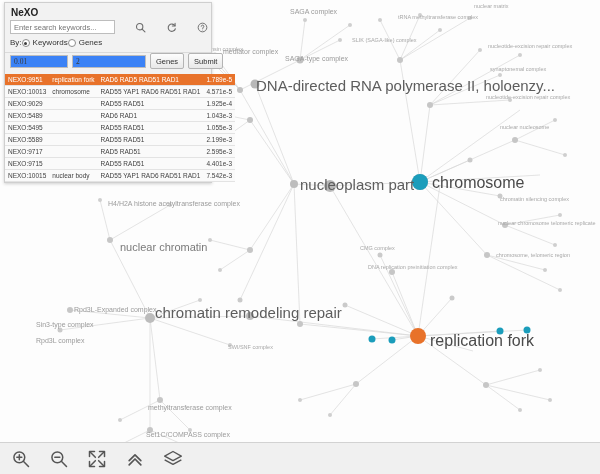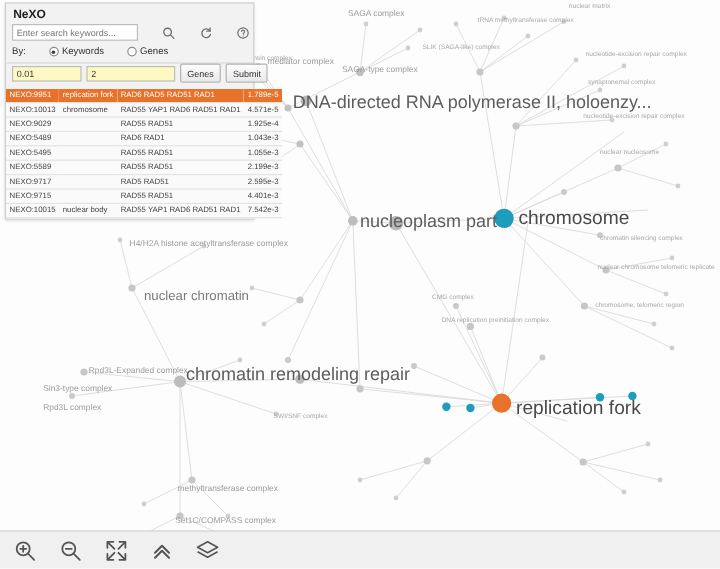--- a/index.html
+++ b/index.html
@@ -93,21 +93,21 @@
     display: inline-flex;
     align-items: center;
     justify-content: center;
     color: #6d6d6d;
   }
   .radio-row {
     display: flex;
     align-items: center;
     padding: 0 5px 5px 5px;
     font-size: 8px;
-    gap: 19px;
+    gap: 0;
     color: #333;
   }
   .radio-item {
     display: inline-flex;
     align-items: flex-end;
     gap: 3px;
   }
   .radio {
     width: 8px; height: 8px;
     border-radius: 50%;
@@ -150,25 +150,25 @@
   }
   .controls-row {
     display: flex;
     align-items: center;
     padding: 0 5px 5px 5px;
     gap: 4px;
   }
   .small-input {
     height: 13px;
     border: 1px solid #bdbdbd;
-    background: #fef9c3;
+    background: #3b82f6;
     font-size: 7.5px;
     color: #3a3a3a;
     padding: 0 3px;
-    font-family: Liberation Sans, sans-serif;
+    font-family: Liberation Serif, serif;
     box-sizing: border-box;
   }
   #pvalue-input { width: 58px; }
   #count-input { width: 74px; }
   .btn {
     height: 14px;
     border: 1px solid #b4b4b4;
     background: linear-gradient(#fdfdfd, #e8e8e8);
     border-radius: 2px;
     font-size: 7.5px;
@@ -398,21 +398,21 @@
   <div id="graph-labels">
     <div class="graph-label small" style="left:290px;top:8px">SAGA complex</div>
     <div class="graph-label tiny" style="left:474px;top:3px">nuclear matrix</div>
     <div class="graph-label tiny" style="left:398px;top:14px">tRNA methyltransferase complex</div>
     <div class="graph-label tiny" style="left:196px;top:46px">condensin complex</div>
     <div class="graph-label tiny" style="left:352px;top:37px">SLIK (SAGA-like) complex</div>
     <div class="graph-label tiny" style="left:488px;top:43px">nucleotide-excision repair complex</div>
     <div class="graph-label small" style="left:223px;top:48px">mediator complex</div>
     <div class="graph-label small" style="left:285px;top:55px">SAGA-type complex</div>
     <div class="graph-label tiny" style="left:490px;top:66px">synaptonemal complex</div>
-    <div class="graph-label big" style="left:244px;top:77px">DNA-directed RNA polymerase II, holoenzy...</div>
+    <div class="graph-label big" style="left:256px;top:77px">DNA-directed RNA polymerase II, holoenzy...</div>
     <div class="graph-label tiny" style="left:486px;top:94px">nucleotide-excision repair complex</div>
     <div class="graph-label tiny" style="left:500px;top:124px">nuclear nucleosome</div>
     <div class="graph-label big" style="left:300px;top:176px">nucleoplasm part</div>
     <div class="graph-label huge" style="left:432px;top:174px">chromosome</div>
     <div class="graph-label tiny" style="left:500px;top:196px">chromatin silencing complex</div>
     <div class="graph-label tiny" style="left:498px;top:220px">nuclear chromosome telomeric replicate</div>
     <div class="graph-label small" style="left:108px;top:200px">H4/H2A histone acetyltransferase complex</div>
     <div class="graph-label tiny" style="left:360px;top:245px">CMG complex</div>
     <div class="graph-label tiny" style="left:496px;top:252px">chromosome, telomeric region</div>
     <div class="graph-label mid" style="left:120px;top:241px">nuclear chromatin</div>

